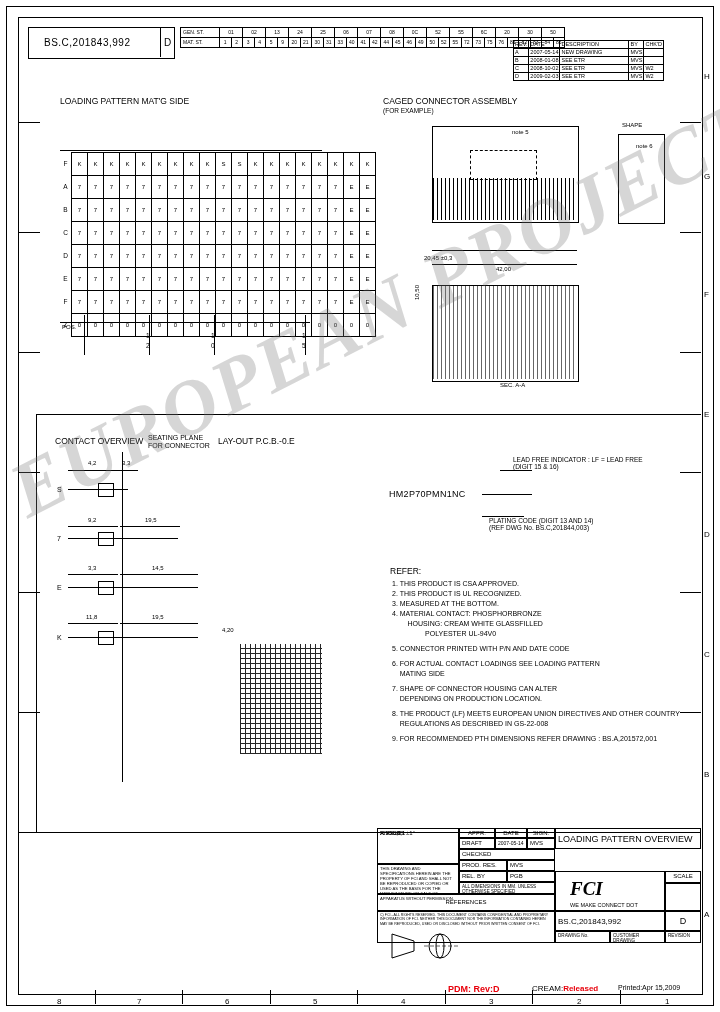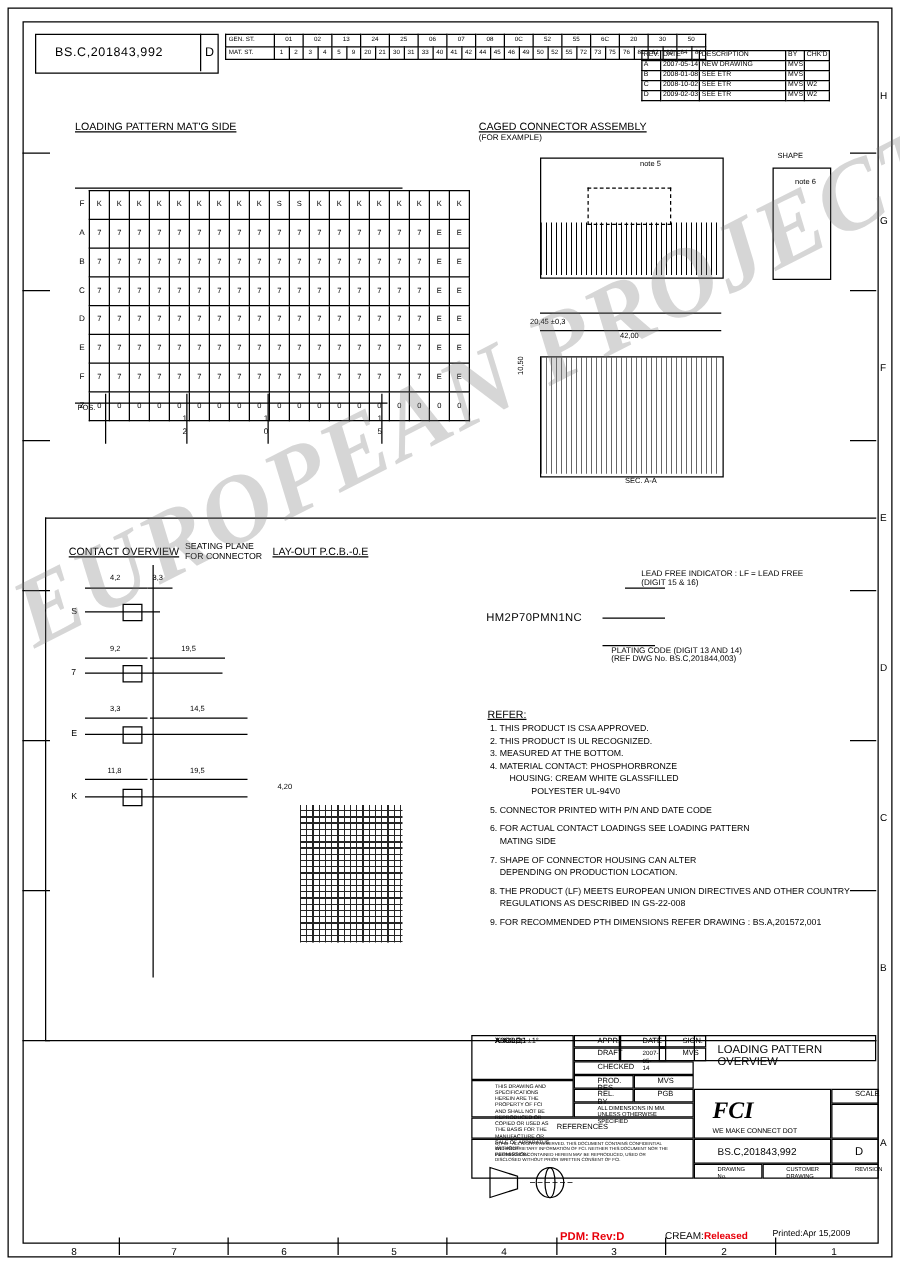--- a/index.html
+++ b/index.html
@@ -11,21 +11,21 @@
     position:relative;
     overflow:hidden;
   }
   .sheet{position:absolute;left:0;top:0;width:720px;height:1012px;}
   .bd{position:absolute;border:1px solid #000;}
   
   #frame-outer{left:6px;top:6px;width:706px;height:998px;border:1px solid #000;}
   #frame-inner{left:18px;top:17px;width:683px;height:976px;border:1.2px solid #000;}
   .txt{position:absolute;white-space:pre;font-size:7px;line-height:1.15;}
   .ttl{position:absolute;white-space:pre;font-size:8.5px;}
-  .ul{text-decoration:underline;}
+  .ul{}
   .line{position:absolute;background:#000;}
   .hline{height:1px;}
   .vline{width:1px;}
   table{border-collapse:collapse;}
   
   #revtable{position:absolute;left:513px;top:40px;font-size:5.5px;}
   #revtable td{border:1px solid #000;padding:0 1px;height:7px;line-height:7px;white-space:nowrap;}
   
   #gentable{position:absolute;left:180px;top:27px;font-size:5px;}
   #gentable td{border:1px solid #000;padding:0;height:9px;line-height:9px;text-align:center;width:10.5px;}
@@ -33,21 +33,21 @@
   
   #lpgrid{position:absolute;left:60px;top:152px;font-size:6px;}
   #lpgrid td{border:0.6px solid #000;width:13px;height:20px;text-align:center;vertical-align:middle;line-height:20px;}
   #lpgrid td.rowlab{width:9px;border:0;text-align:center;font-size:6.5px;}
   
   .box{position:absolute;border:1px solid #000;}
   .boxd{position:absolute;border:1px dashed #000;}
   
   #titleblock{position:absolute;left:377px;top:828px;width:324px;height:136px;}
   #titleblock div{position:absolute;box-sizing:border-box;}
-  .tbcell{border:1px solid #000;font-size:6px;padding:1px 18px;}
+  .tbcell{border:1px solid #000;font-size:6px;padding:1px 2px;}
   
   #watermark{
     position:absolute;left:60px;top:300px;width:600px;height:420px;
     font-family:"Liberation Serif", serif;
     font-size:78px;font-style:italic;font-weight:bold;
     color:rgba(120,120,120,0.30);
     transform:rotate(-27deg);
     transform-origin:center center;
     letter-spacing:2px;
     pointer-events:none;

